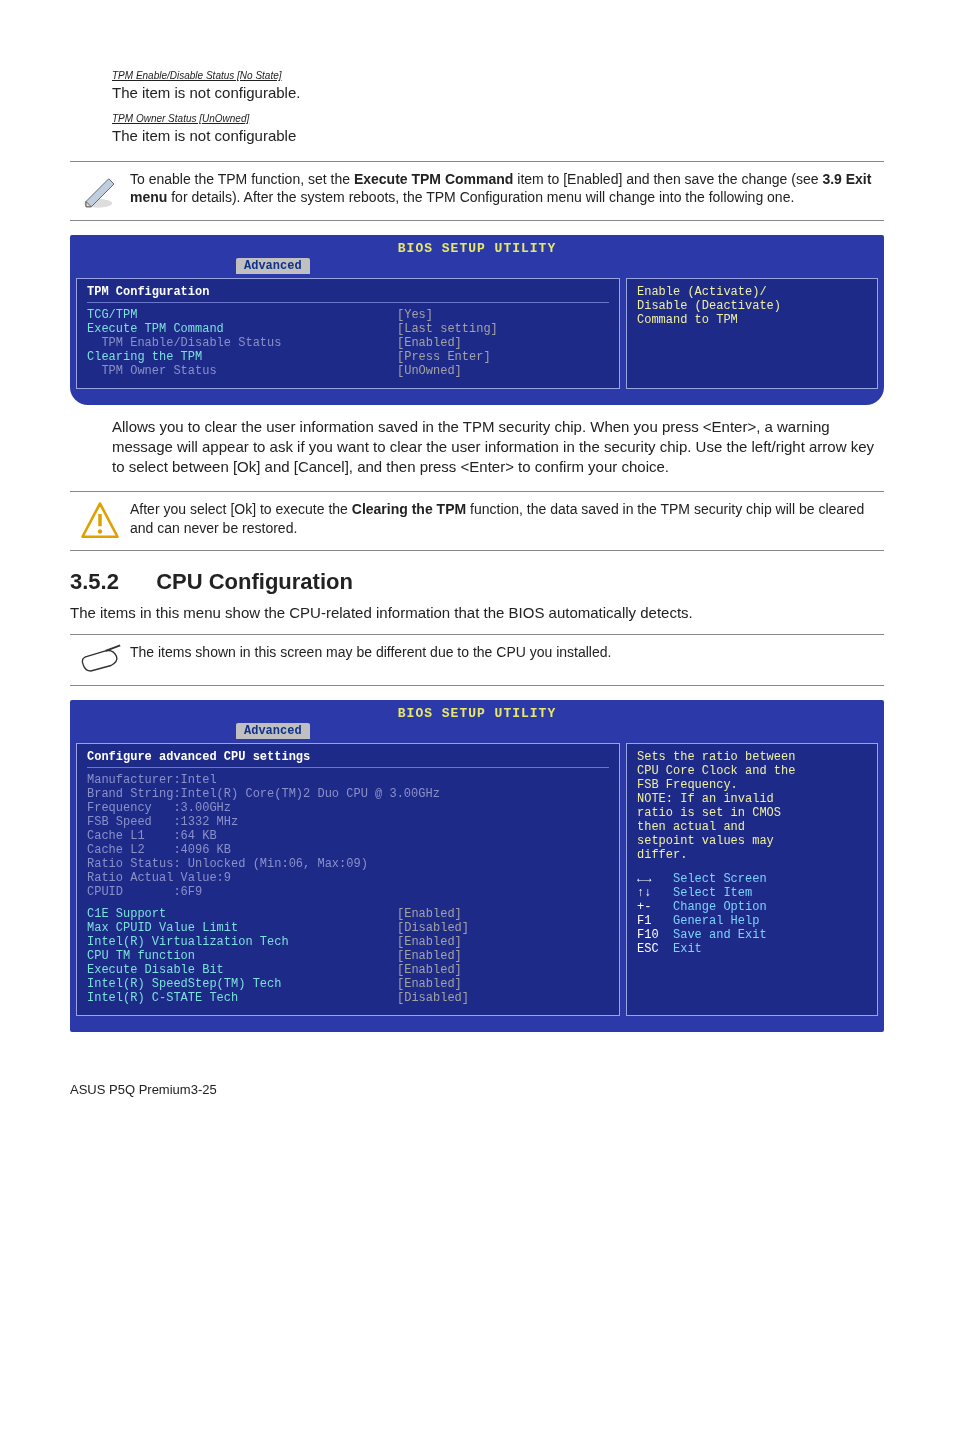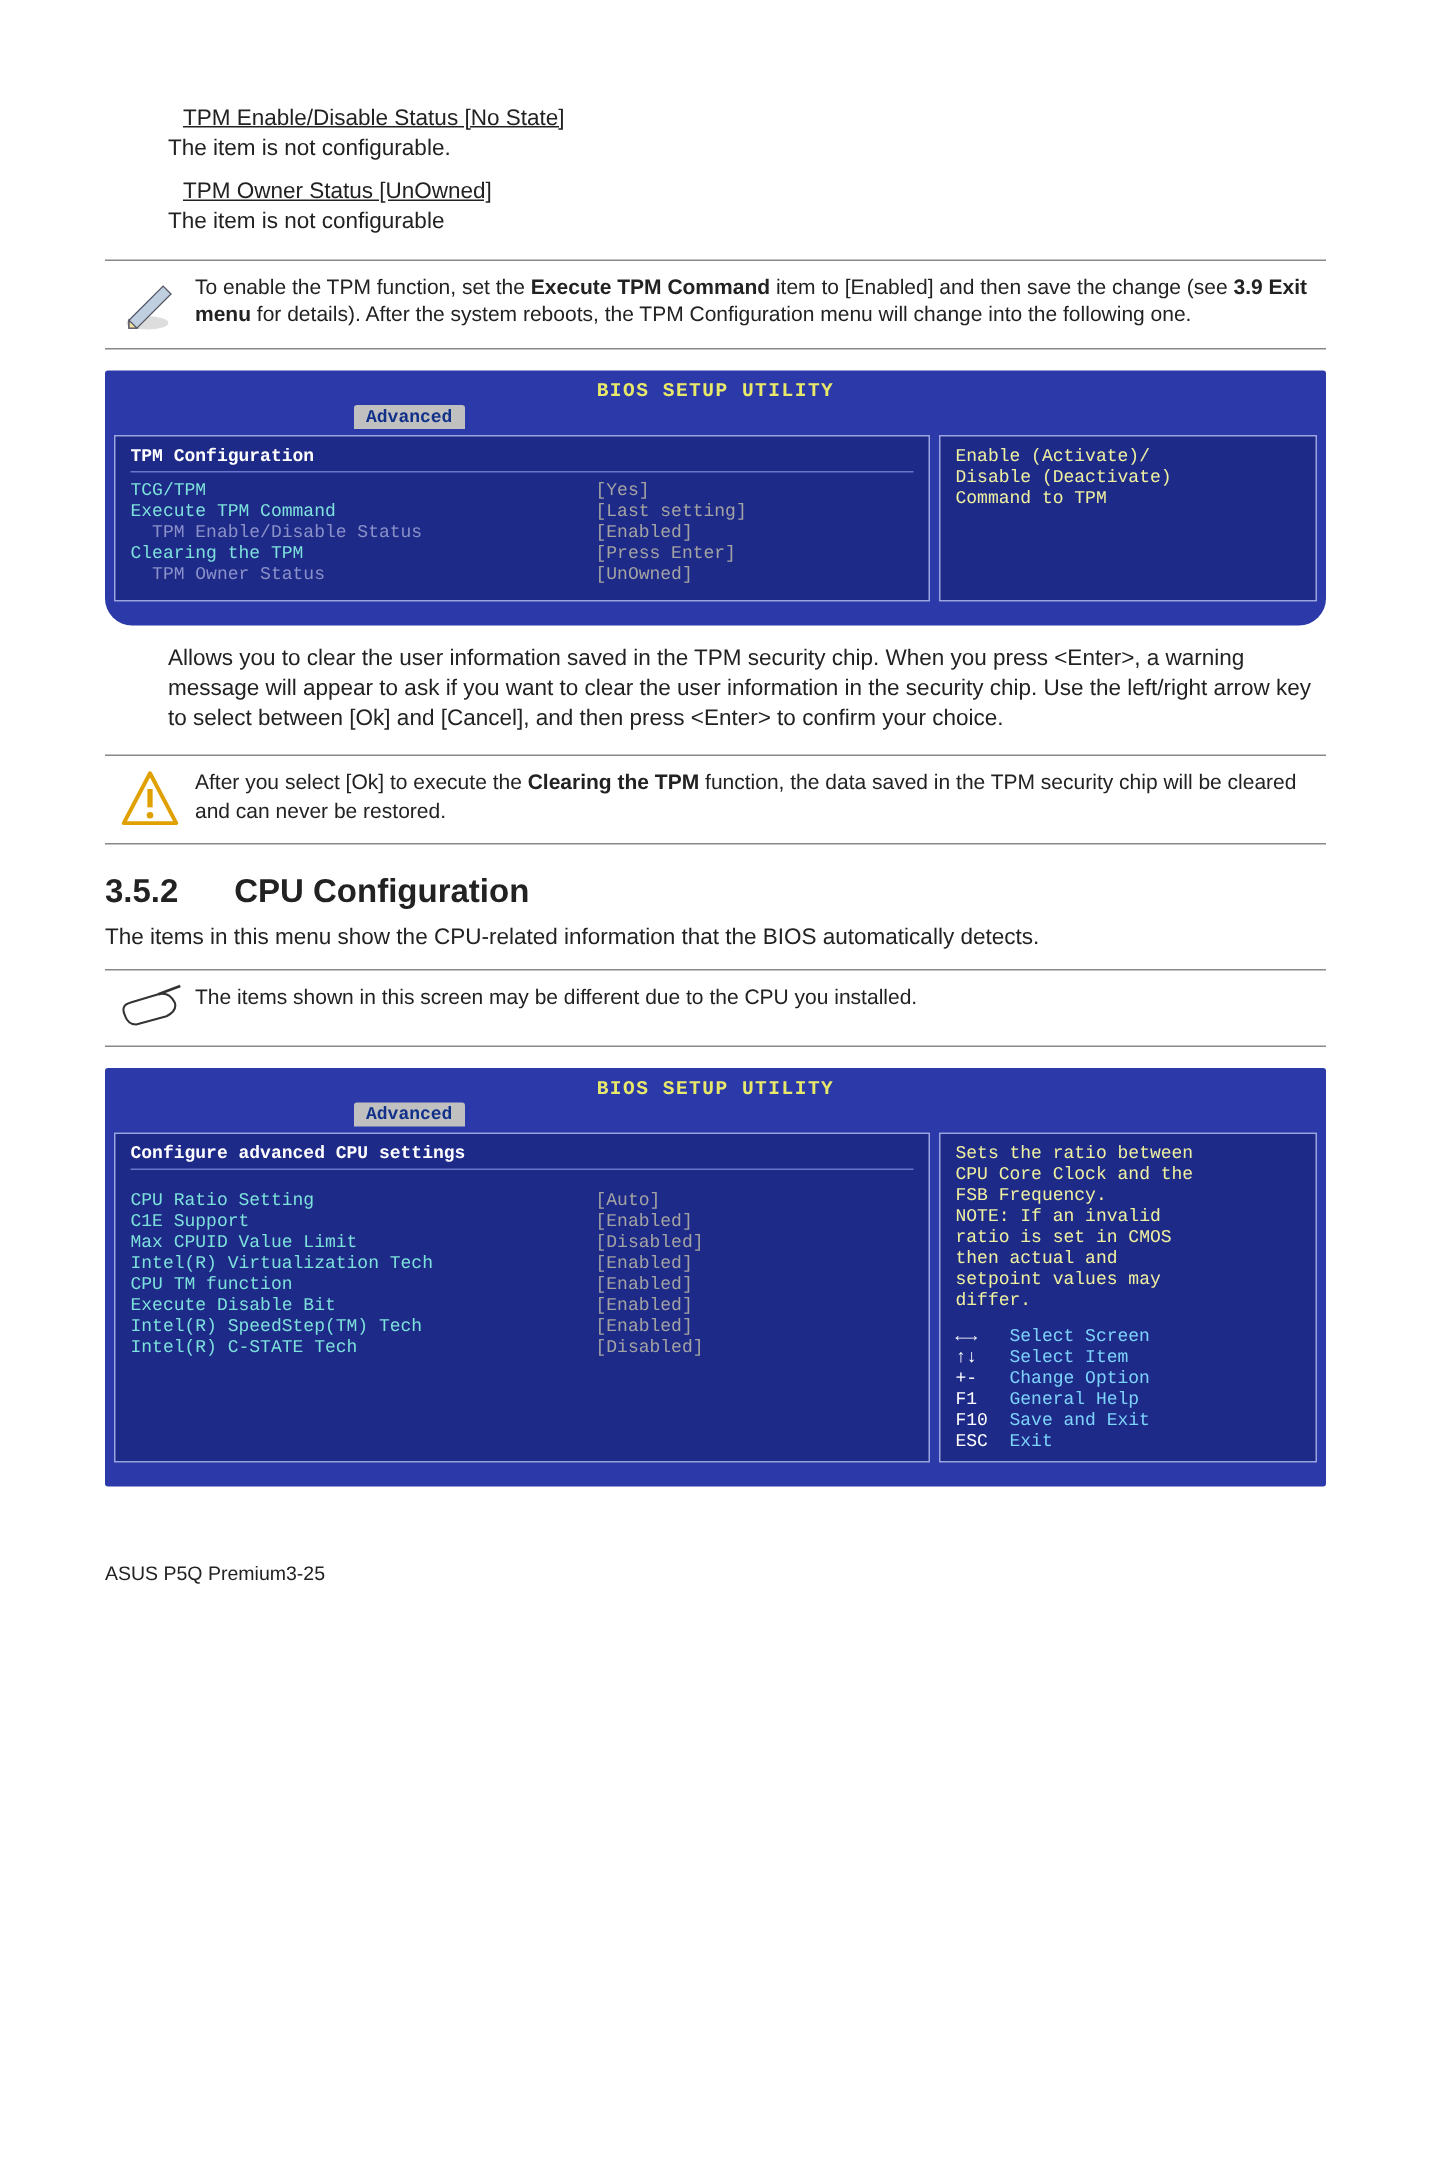--- a/index.html
+++ b/index.html
@@ -8,23 +8,24 @@
     font-family: Arial, Helvetica, sans-serif;
     color: #222;
     background: #fff;
     width: 954px;
   }
   .page {
     padding: 60px 70px 20px 70px;
   }
   .section { margin-bottom: 14px; }
   .underline-heading {
+    font-style: italic;
     text-decoration: underline;
-    font-size: 15px;
-    margin: 10px 0 2px 10px;
+    font-size: 10px;
+    margin: 10px 0 2px 0;
   }
   .body-text { font-size: 15px; line-height: 1.35; margin: 0 0 10px 0; }
   .note-row { display: flex; align-items: flex-start; margin: 8px 0 14px 0; }
   .note-row.with-line { border-top: 1px solid #888; border-bottom: 1px solid #888; padding: 8px 0; }
   .note-icon { width: 60px; flex: 0 0 60px; display:flex; align-items:center; justify-content:center; }
   .note-text { font-size: 14px; line-height: 1.35; }
   .bold { font-weight: bold; }
   h2.section-head { font-size: 22px; font-weight: bold; margin: 18px 0 8px 0; }
   h2.section-head .num { display: inline-block; width: 80px; }
   .indent { padding-left: 42px; }
@@ -197,26 +198,31 @@
     </div>
     <div class="note-text">The items shown in this screen may be different due to the CPU you installed.</div>
   </div>
 
   <div class="bios" style="border-radius:2px;">
     <div class="bios-title">BIOS SETUP UTILITY</div>
     <div class="bios-tabbar"><span class="bios-tab">Advanced</span></div>
     <div class="bios-body">
       <div class="bios-left">
         <div class="hdr">Configure advanced CPU settings</div>
+        <div id="bios2-info" class="muted" style="white-space:pre;">Manufacturer:Intel
+Brand String:Intel(R) Core(TM)2 Duo CPU @ 3.00GHz
+Frequency   :3.00GHz
+FSB Speed   :1332 MHz
+Cache L1    :64 KB
+Cache L2    :4096 KB
+Ratio Status: Unlocked (Min:06, Max:09)
+Ratio Actual Value:9
+CPUID       :6F9</div>
         <div style="height:8px;"></div>
         <div id="bios2-settings">
-            <div class="kv-row">
-              <div class="k cyan">CPU Ratio Setting</div>
-              <div class="v yellow">[Auto]</div>
-            </div>
             <div class="kv-row">
               <div class="k cyan">C1E Support</div>
               <div class="v yellow">[Enabled]</div>
             </div>
             <div class="kv-row">
               <div class="k cyan">Max CPUID Value Limit</div>
               <div class="v yellow">[Disabled]</div>
             </div>
             <div class="kv-row">
               <div class="k cyan">Intel(R) Virtualization Tech</div>

